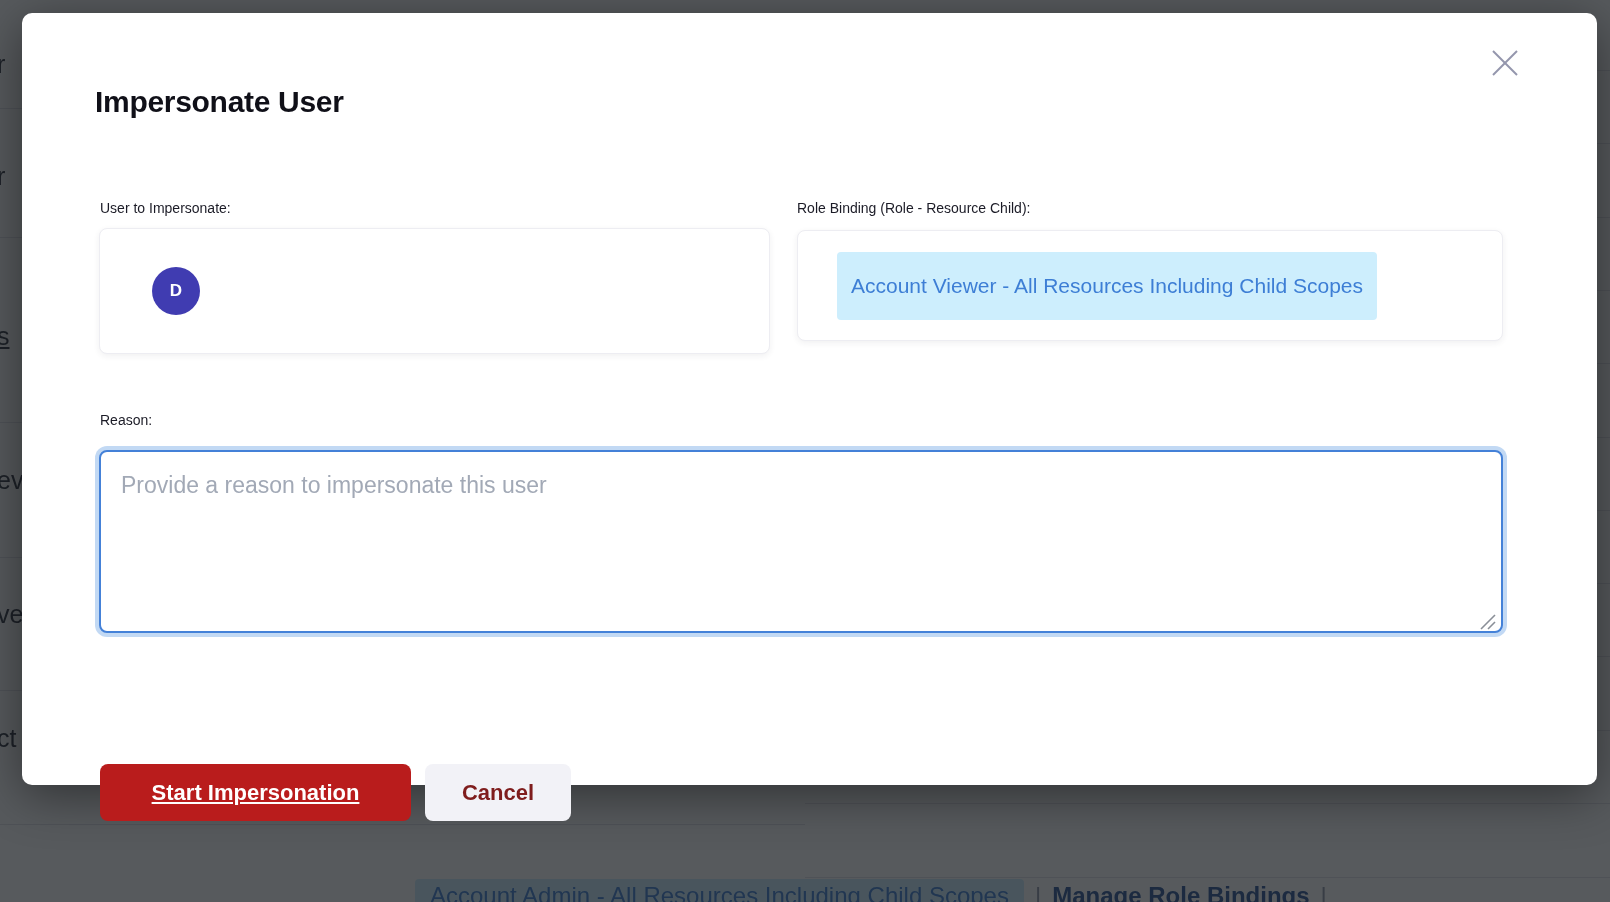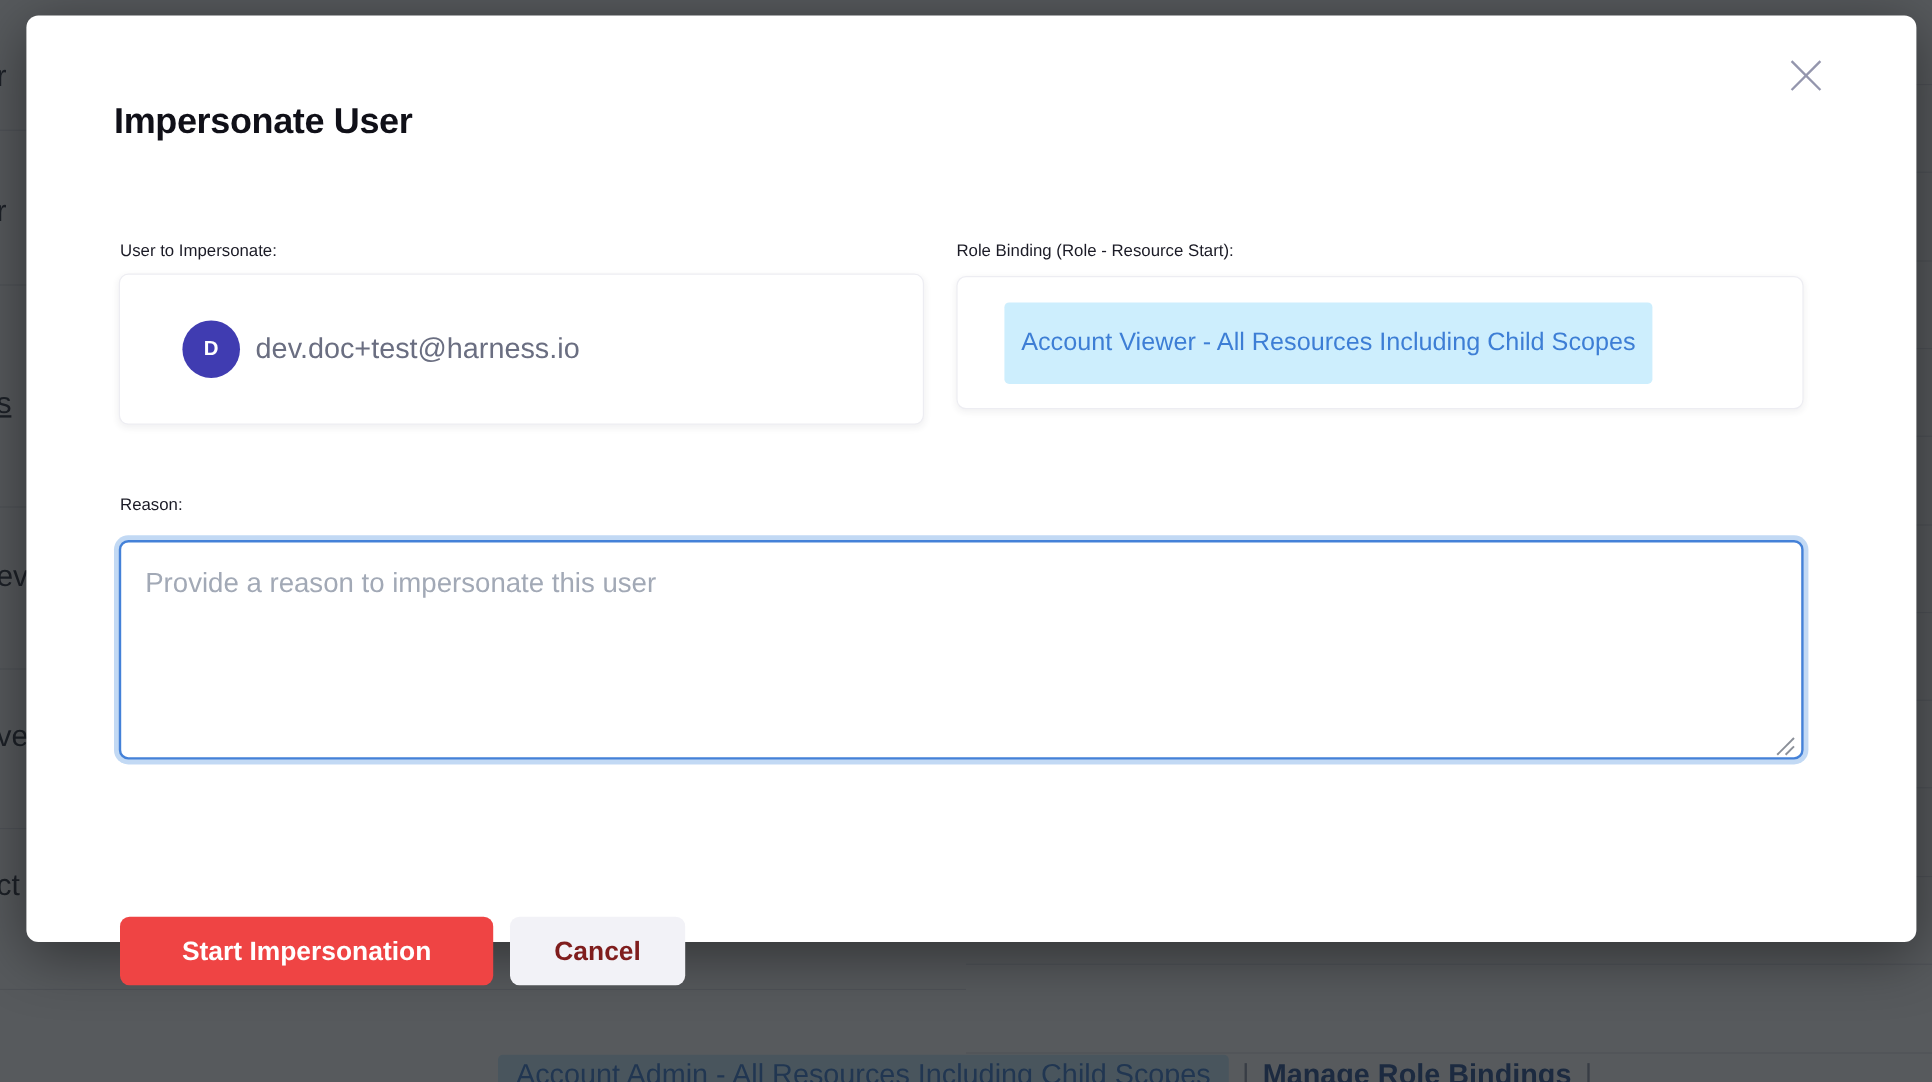--- a/index.html
+++ b/index.html
@@ -109,21 +109,21 @@
   .btn-row {
     position: absolute; left: 78px; top: 751px;
     display: flex; gap: 14px;
   }
   .btn {
     height: 57px; border: none; border-radius: 8px;
     font-family: "Liberation Sans", sans-serif;
     font-size: 22px; font-weight: bold; cursor: pointer;
     display: flex; align-items: center; justify-content: center;
   }
-  .btn.primary { width: 311px; background: #ef4444; color: #ffffff; }
+  .btn.primary { width: 311px; background: #b91c1c; color: #ffffff; text-decoration: underline; }
   .btn.secondary { width: 146px; background: #f2f2f7; color: #7f1d1d; }
 </style>
 </head>
 <body>
 
 <div class="page-bg">
   <div class="bg-line left" style="top:108px"></div>
   <div class="bg-line left" style="top:237px"></div>
   <div class="bg-line left" style="top:422px"></div>
   <div class="bg-line left" style="top:557px"></div>
@@ -165,25 +165,24 @@
     <svg width="32" height="32" viewBox="0 0 32 32">
       <line x1="4" y1="4" x2="28" y2="28" stroke="#9496ad" stroke-width="2"></line>
       <line x1="28" y1="4" x2="4" y2="28" stroke="#9496ad" stroke-width="2"></line>
     </svg>
   </div>
 
   <div class="modal-title">Impersonate User</div>
 
   <div class="field-label" style="left:78px; top:187px">User to Impersonate:</div>
 
-  <div class="field-label" style="left:775px; top:187px">Role Binding (Role - Resource Start):</div>
+  <div class="field-label" style="left:775px; top:187px">Role Binding (Role - Resource Child):</div>
 
   <div class="card user-card">
     <div class="avatar">D</div>
-    <div class="user-email">dev.doc+test@harness.io</div>
   </div>
 
   <div class="card role-card">
     <div class="role-chip">Account Viewer - All Resources Including Child Scopes</div>
   </div>
 
   <div class="field-label" style="left:78px; top:399px">Reason:</div>
 
   <textarea class="reason-textarea" placeholder="Provide a reason to impersonate this user" style=""></textarea>
 

